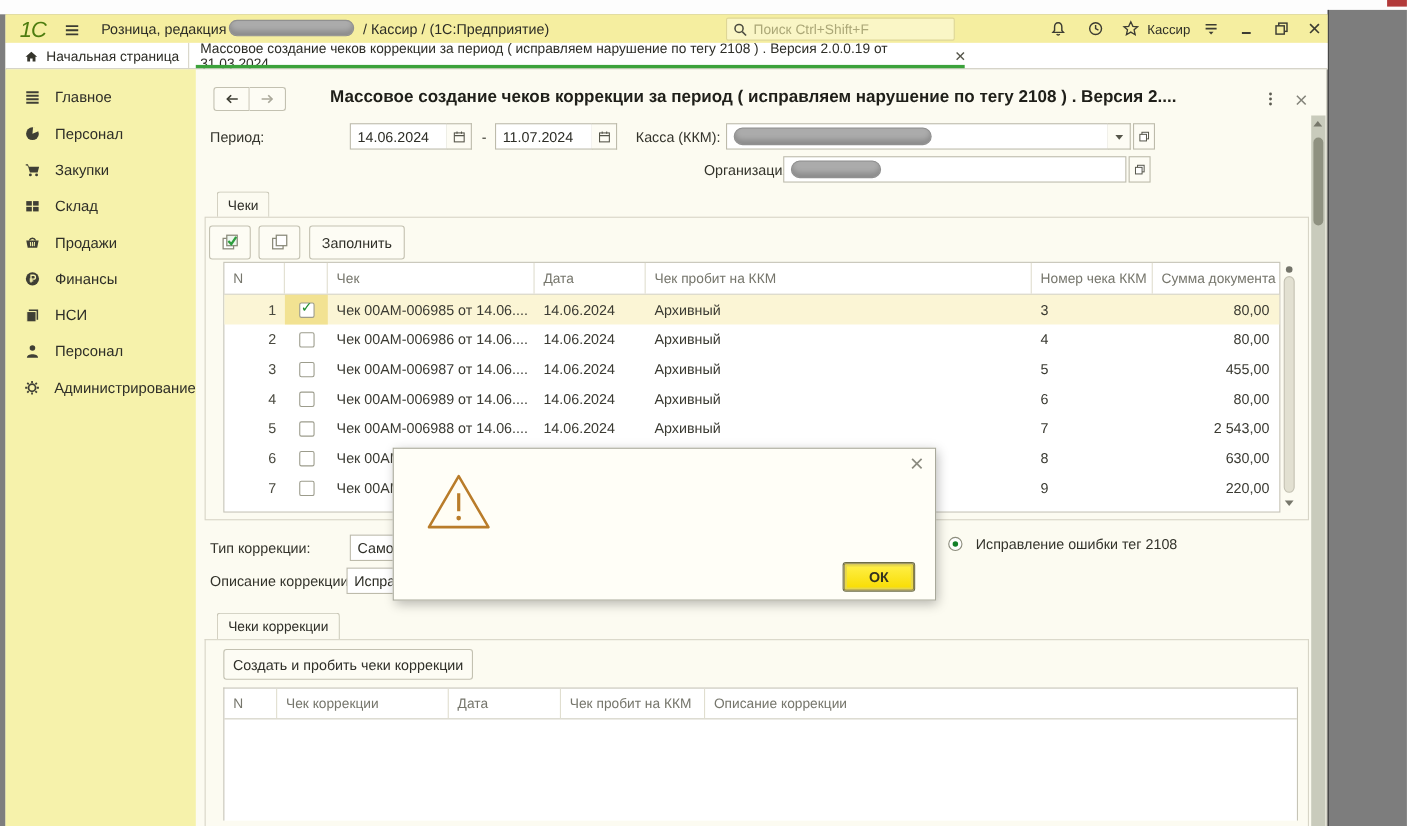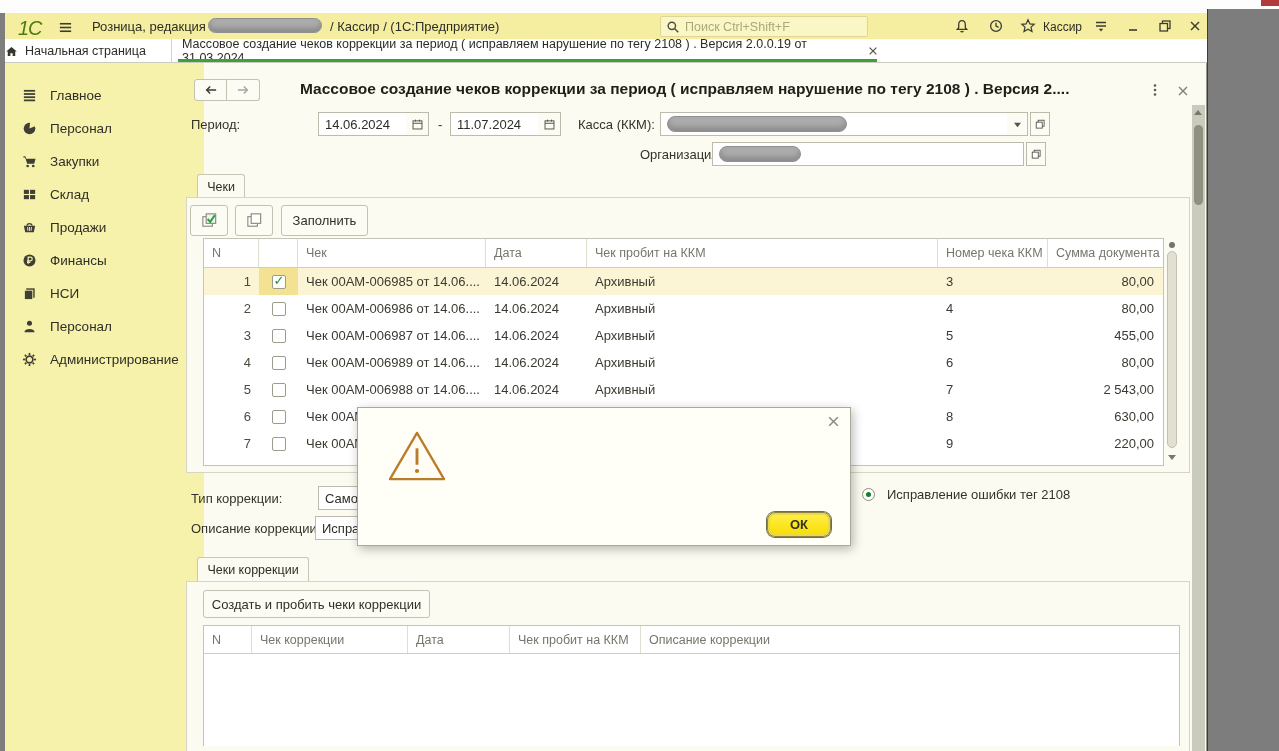--- a/index.html
+++ b/index.html
@@ -20,26 +20,26 @@
   .titlebar{left:5px;top:13px;width:1202px;height:26px;background:#f5eea0}
   .logo{font-weight:normal;font-style:italic;font-size:20px;color:#4d7c0f;letter-spacing:-1px}
   .ttext{font-size:13px;color:#2d2d26}
   .blob{background:#ababab;border:1px solid #909090;border-radius:9px;box-shadow:inset 0 -4px 5px rgba(0,0,0,.18)}
   .search{left:660px;top:16px;width:208px;height:21px;background:#faf6c6;border:1px solid #ded696;border-radius:2px;display:flex;align-items:center;padding:0 5px;gap:5px}
   .search .ph{color:#aca878;font-size:12.5px;white-space:nowrap;overflow:hidden}
   .tbicon{width:18px;height:18px;display:flex;align-items:center;justify-content:center;cursor:default}
 
   
   .tabbar{left:5px;top:39px;width:1202px;height:24px;background:#ffffff;border-bottom:1px solid #cccabc}
-  .hometab{left:5px;top:39px;width:167px;height:24px;display:flex;align-items:center;gap:7px;border-right:1px solid #d6d4c6;font-size:12.5px;color:#2d2d26}
+  .hometab{left:5px;top:39px;width:167px;height:24px;display:flex;align-items:center;gap:7px;padding-left:17px;border-right:1px solid #d6d4c6;font-size:12.5px;color:#2d2d26}
   .activetab{left:178px;top:39px;width:700px;height:24px;display:flex;align-items:center;gap:8px;padding-left:4px;font-size:12.5px;color:#2d2d26}
   .tab-underline{left:178px;top:59px;width:699px;height:3px;background:#3ba23b}
 
   
-  .sidebar{left:5px;top:63px;width:199px;height:688px;background:#f6f2ab;padding-top:16px}
+  .sidebar{left:5px;top:63px;width:173px;height:688px;background:#f6f2ab;padding-top:9px}
   .sb-item{height:33px;display:flex;align-items:center;gap:13px;padding-left:17px;cursor:default}
   .sb-item span{font-size:13.5px;color:#2f2f28}
 
   
   .navbtns{left:194px;top:79px;display:flex}
   .navbtn{width:33px;height:22px;background:#fdfcf4;border:1px solid #c3c1b1;display:flex;align-items:center;justify-content:center}
   .navbtn.b2{border-left:none;border-radius:0 3px 3px 0}
   .navbtn.b1{border-radius:3px 0 0 3px}
   .form-title{left:300px;top:80px;width:842px;font-size:15.5px;font-weight:bold;color:#1f1f19;white-space:nowrap;overflow:hidden}
   .lbl{font-size:13px;color:#33332b}
@@ -73,21 +73,21 @@
   .tri-up{width:0;height:0;border-left:4px solid transparent;border-right:4px solid transparent;border-bottom:5px solid #77776b}
   .tri-dn{width:0;height:0;border-left:4px solid transparent;border-right:4px solid transparent;border-top:5px solid #77776b}
 
   
   .radio{width:13px;height:13px;border:1px solid #8d8d7d;border-radius:50%;background:#fff;display:flex;align-items:center;justify-content:center}
   .radio .dot{width:5px;height:5px;border-radius:50%;background:#13802b}
 
   
   .dialog{left:357px;top:407px;width:494px;height:139px;background:#fffef7;border:1px solid #a9a99b;box-shadow:2px 3px 10px rgba(0,0,0,.28);z-index:100}
   .dlg-msg{position:absolute;left:106px;top:38px;width:372px;font-size:13px;line-height:1.5;color:#3a3a30}
-  .okbtn{position:absolute;left:409px;top:104px;width:64px;height:25px;background:linear-gradient(#fff04a,#f8dc00);border:1px solid #8f8340;box-shadow:0 0 0 2px #e8d84a inset, 0 0 0 1px #6d6d48;border-radius:8px;font-weight:bold;font-size:13px;color:#33331f;display:flex;align-items:center;justify-content:center}
+  .okbtn{position:absolute;left:409px;top:104px;width:64px;height:25px;background:linear-gradient(#fff04a,#f8dc00);border:1px solid #8f8340;box-shadow:0 0 0 2px #e8d84a inset, 0 0 0 1px #6d6d48;border-radius:2px;font-weight:bold;font-size:13px;color:#33331f;display:flex;align-items:center;justify-content:center}
 </style>
 </head>
 <body>
 
 <div class="screen">
 
   <div class="a top-strip"></div>
   <div class="a red-accent"></div>
   <div class="a left-strip"></div>
   <div class="a window"></div>

